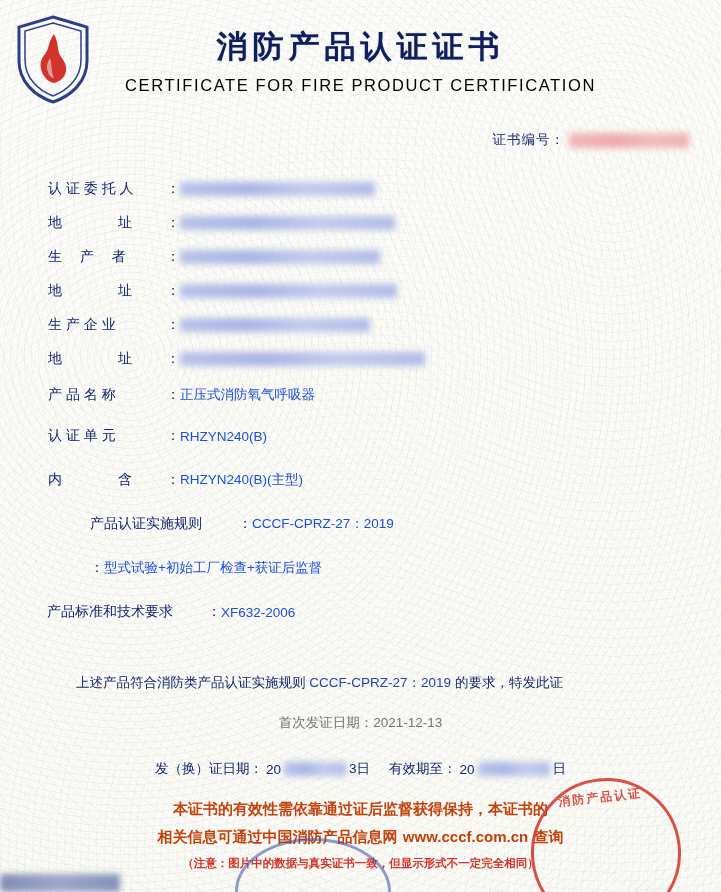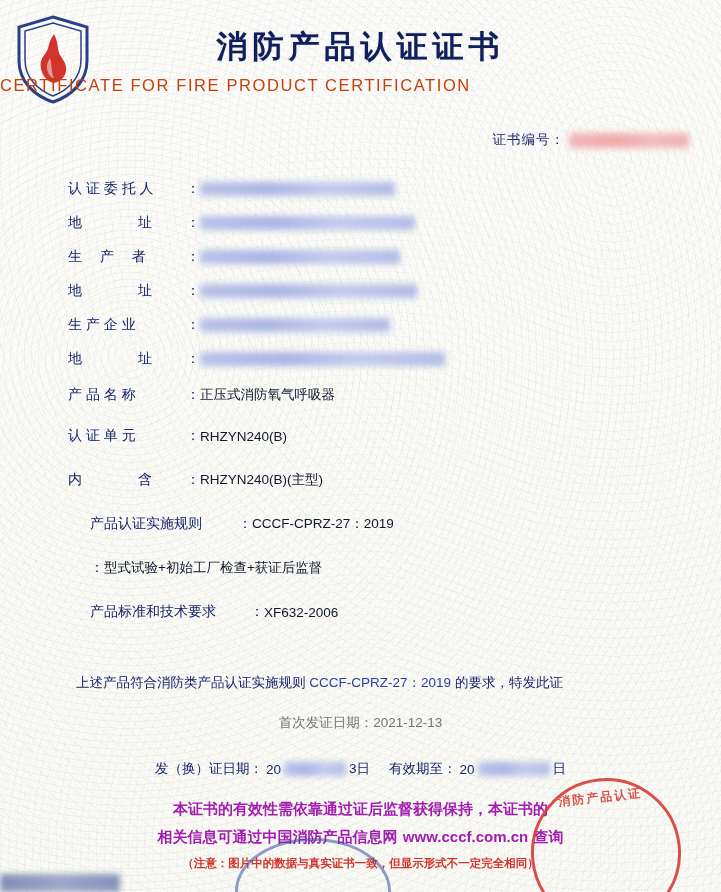--- a/index.html
+++ b/index.html
@@ -59,24 +59,25 @@
     font-weight: bold;
     letter-spacing: 5px;
     color: #0f1f5e;
     text-shadow: 0 0 1px rgba(15,31,94,0.35);
   }
   .title-en {
     position: absolute;
     top: 76px;
     left: 0;
     width: 721px;
+    text-align: center;
     font-family: "Liberation Sans", sans-serif;
     font-size: 16.5px;
     letter-spacing: 1.6px;
-    color: #c2410c;
+    color: #000000;
   }
 
   
   .cert-no-row {
     position: absolute;
     top: 131px;
     right: 32px;
     display: flex;
     align-items: center;
     font-size: 13.5px;
@@ -100,33 +101,33 @@
   .fields {
     position: absolute;
     top: 172px;
     left: 0;
     width: 721px;
   }
   .row {
     display: flex;
     align-items: center;
     height: 34px;
-    padding-left: 68px;
+    padding-left: 48px;
   }
   .label {
     width: 118px;
     flex: 0 0 118px;
     font-size: 14px;
     color: #17246a;
     letter-spacing: 0px;
     white-space: nowrap;
   }
   .value {
     font-size: 13.5px;
-    color: #0f172a;
+    color: #1d4ed8;
   }
 
   
   .bar-a { width: 195px; height: 14px; }
   .bar-b { width: 215px; height: 14px; }
   .bar-c { width: 200px; height: 14px; }
   .bar-d { width: 217px; height: 14px; }
   .bar-e { width: 190px; height: 14px; }
   .bar-f { width: 245px; height: 14px; }
   .bar-cert { width: 120px; height: 15px; margin-left: 4px; }
@@ -170,21 +171,21 @@
   .footer-note {
     position: absolute;
     top: 796px;
     left: 0;
     width: 721px;
     text-align: center;
     font-family: "DejaVu Sans", sans-serif;
     font-size: 15px;
     font-weight: bold;
     line-height: 27px;
-    color: #a21caf;
+    color: #c2410c;
   }
   .footer-note .site { font-family: "Liberation Sans", sans-serif; }
 
   .warning {
     position: absolute;
     top: 856px;
     left: 0;
     width: 721px;
     text-align: center;
     font-size: 11.5px;
@@ -325,21 +326,21 @@
       <span class="label" style="width:148px;flex:0 0 148px">产品认证实施规则</span>
       <span class="label" style="width:auto;flex:none">：</span>
       <span class="value">CCCF-CPRZ-27：2019</span>
     </div>
 
     <div class="row" style="height:44px;padding-left:90px">
       <span class="label" style="width:auto;flex:none">：</span>
       <span class="value">型式试验+初始工厂检查+获证后监督</span>
     </div>
 
-    <div class="row" style="height:44px;padding-left:90px">
+    <div class="row" style="height:44px;padding-left:47px">
       <span class="label" style="width:160px;flex:0 0 160px">产品标准和技术要求</span>
       <span class="label" style="width:auto;flex:none">：</span>
       <span class="value">XF632-2006</span>
     </div>
 
   </div>
 
   <div class="statement">
     <span>上述产品符合消防类产品认证实施规则 </span><span class="hl">CCCF-CPRZ-27：2019</span><span> 的要求，特发此证</span>
   </div>

